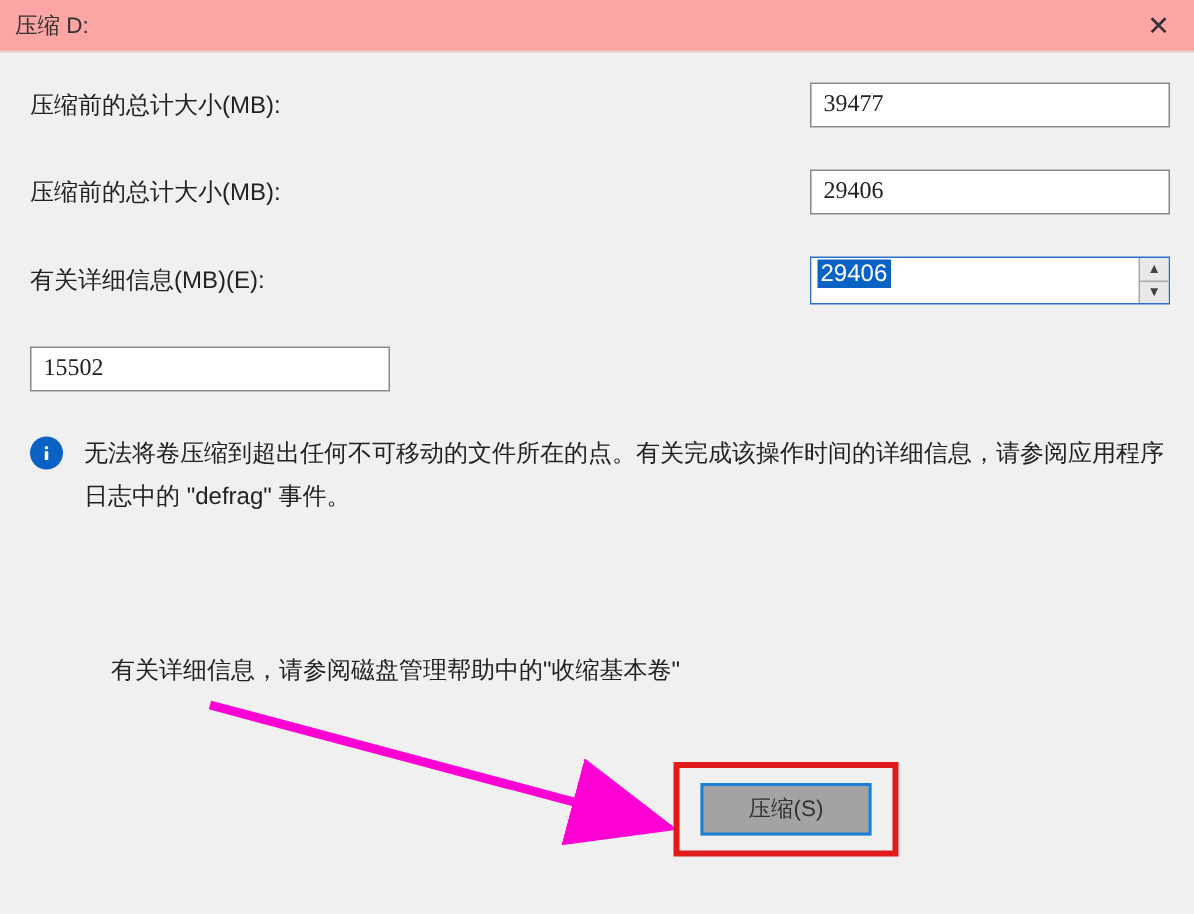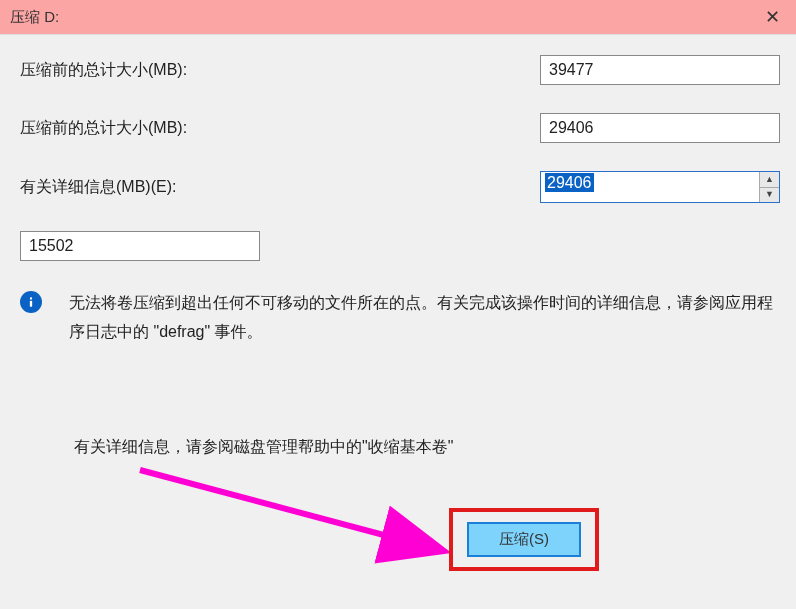--- a/index.html
+++ b/index.html
@@ -42,20 +42,21 @@
     .value-box {
       width: 240px;
       height: 30px;
       border: 1px solid #888;
       background: #fff;
       padding: 3px 8px;
       font-size: 16px;
       color: #222;
       display: flex;
       align-items: center;
+      font-family: Liberation Serif, serif;
     }
     .spinner-wrap {
       display: flex;
       width: 240px;
       height: 32px;
       border: 1px solid #2a6fc9;
     }
     .spinner-input {
       flex: 1;
       border: none;
@@ -85,21 +86,21 @@
       align-items: center;
       justify-content: center;
       cursor: pointer;
       color: #444;
     }
     .spin-btn:first-child { border-bottom: 1px solid #aaa; }
     .info-row {
       display: flex;
       align-items: flex-start;
       margin-top: 10px;
-      gap: 27px;
+      gap: 14px;
     }
     .info-icon {
       width: 22px;
       height: 22px;
       border-radius: 50%;
       background: #0a62c4;
       color: #fff;
       display: flex;
       align-items: center;
       justify-content: center;
@@ -123,21 +124,21 @@
       left: 449px;
       top: 508px;
     }
     .red-highlight {
       border: 4px solid #e11b1b;
       padding: 10px 14px;
       display: inline-block;
     }
     .shrink-btn {
       border: 2px solid #1a80d8;
-      background: #7dd3fc;
+      background: #a3a3a3;
       color: #333;
       font-size: 15px;
       padding: 6px 30px;
       cursor: pointer;
       font-family: inherit;
     }
     .arrow-svg {
       position: absolute;
       left: 130px;
       top: 460px;

